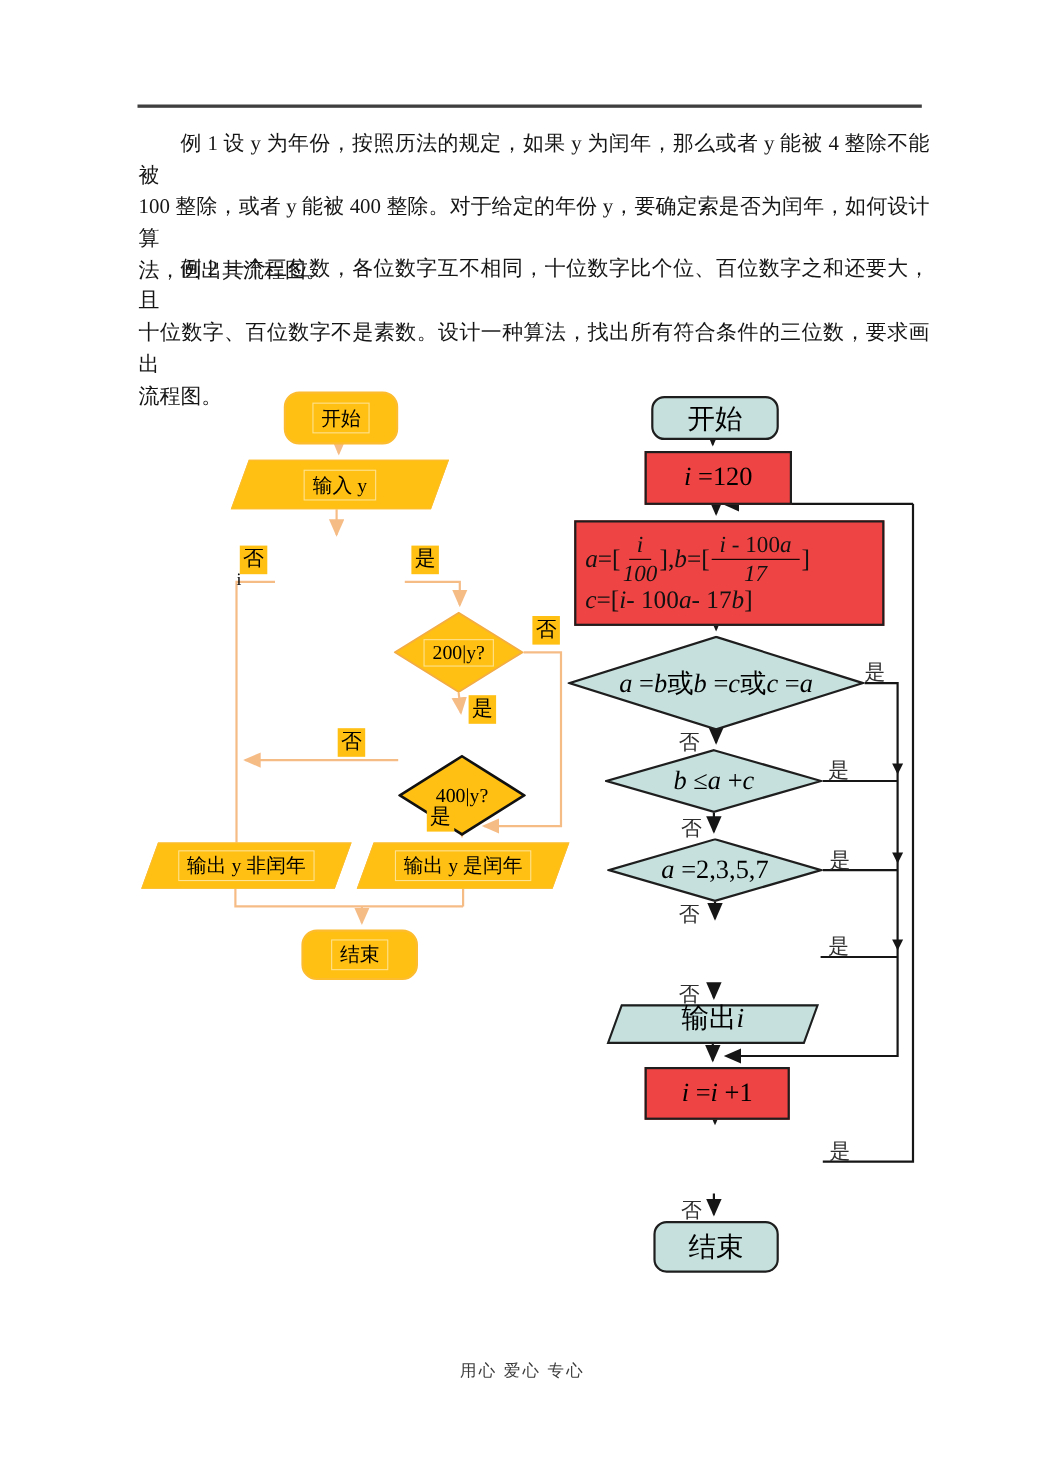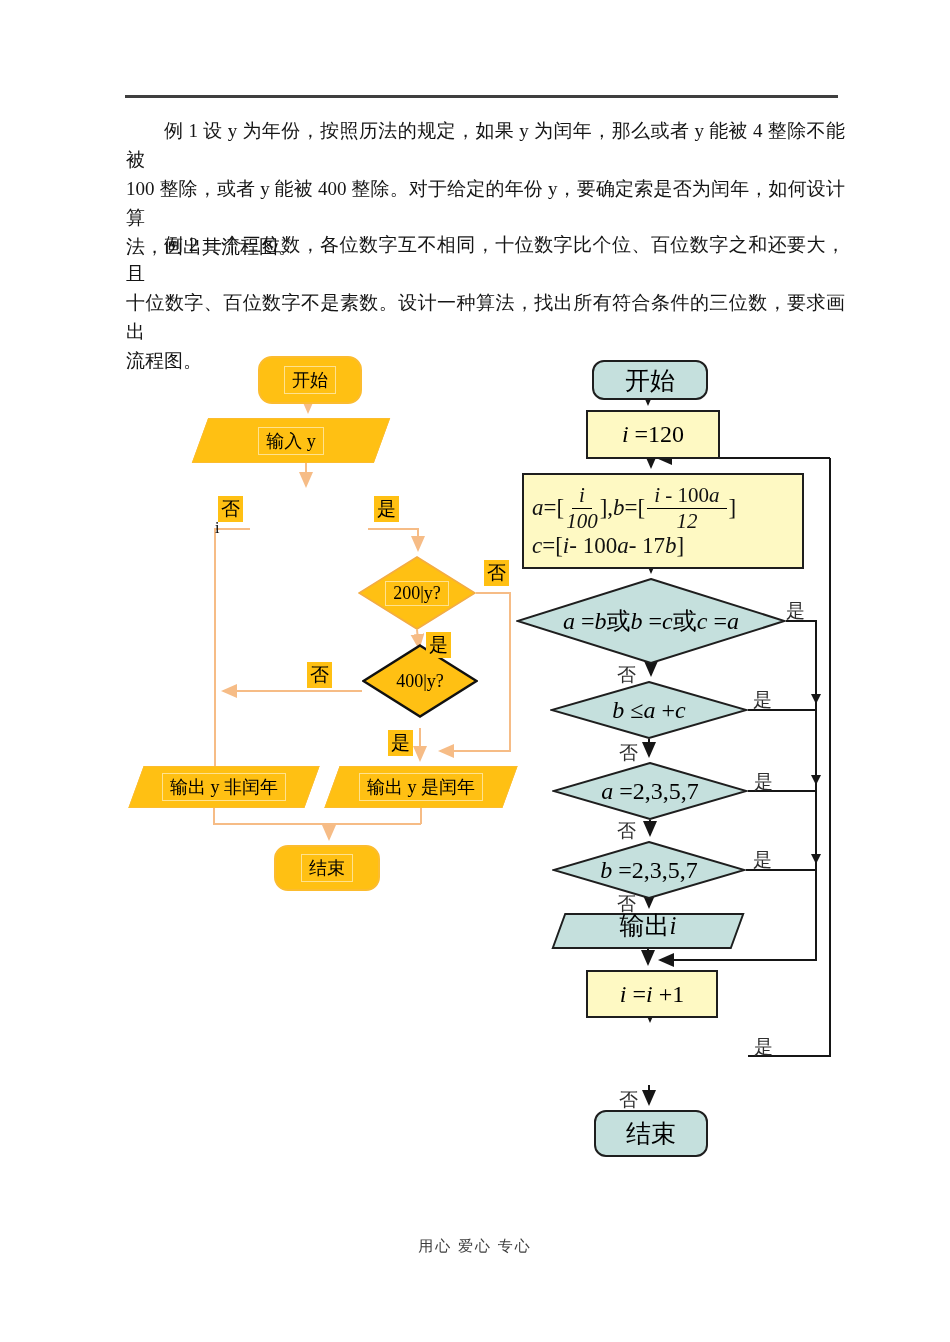--- a/index.html
+++ b/index.html
@@ -16,21 +16,21 @@
   .rr-y{background:#FFC013;border:2px solid #FCBC2E;border-radius:14px;}
   .pg{position:absolute;inset:0;transform:skewX(-20deg);}
   .pg-y{background:#FFC013;border:1.5px solid #FCBC2E;}
   .pg-t{background:#C5E0DD;border:2px solid #1e1e1e;}
   .tf{position:relative;z-index:2;border:1px solid rgba(255,228,150,.95);padding:1px 7px;white-space:nowrap;}
   .lt{font-size:18px;color:#000;}
   .tag{position:absolute;z-index:3;background:#FFC013;color:#000;font-size:19px;line-height:1.25;padding:1px 3px;}
   .stray{position:absolute;z-index:3;font-size:16px;color:#000;}
   
   .rr-t{background:#C5E0DD;border:2px solid #1e1e1e;border-radius:12px;}
-  .rc-t{background:#fef9c3;border:2px solid #1e1e1e;}
+  .rc-t{background:#ef4444;border:2px solid #1e1e1e;}
   .rt{position:relative;z-index:2;font-size:24px;color:#000;white-space:nowrap;}
   .big{font-size:25px;}
   .vi{font-style:italic;}
   .rtag{position:absolute;z-index:3;color:#2e2e2e;font-size:19px;}
   .calcbox{flex-direction:column;align-items:flex-start;justify-content:center;padding-left:8px;}
   .calc-line{position:relative;z-index:2;display:flex;align-items:center;font-size:23px;white-space:nowrap;}
   .frac{display:inline-flex;flex-direction:column;align-items:center;vertical-align:middle;margin:0 2px;font-size:21px;}
   .frac .num{display:block;padding:0 7px;border-bottom:1.5px solid #000;line-height:1.15;}
   .frac .den{display:block;line-height:1.15;font-style:italic;}
 </style>
@@ -91,34 +91,34 @@
       <polygon points="811,694 821,694 816,704"></polygon>
       <polygon points="811,775 821,775 816,785"></polygon>
       <polygon points="811,854 821,854 816,864"></polygon>
     </g>
   </svg>
 
   <div class="node rr-y" style="left:258px;top:356px;width:100px;height:44px">
     <span class="tf lt">开始</span>
   </div>
 
-  <div class="node" style="left:200px;top:418px;width:182px;height:45px">
+  <div class="node" style="left:218px;top:418px;width:182px;height:45px">
     <div class="pg pg-y"></div>
     <span class="tf lt">输入 y</span>
   </div>
 
 
   <div class="node" style="left:358px;top:556px;width:118px;height:74px">
     <svg class="shape" width="118" height="74">
       <polygon points="59,1 117,37 59,73 1,37" fill="#FFC013" stroke="#F3AC44" stroke-width="1.6"></polygon>
     </svg>
     <span class="tf lt">200|y?</span>
   </div>
 
-  <div class="node" style="left:362px;top:644px;width:116px;height:74px">
+  <div class="node" style="left:362px;top:686px;width:116px;height:74px">
     <svg class="shape" width="116" height="74">
       <polygon points="58,1.5 114.5,37 58,72.5 1.5,37" fill="#FFC013" stroke="#111111" stroke-width="2.4"></polygon>
     </svg>
     <span class="lt" style="position:relative;z-index:2">400|y?</span>
   </div>
 
   <div class="node" style="left:136px;top:766px;width:176px;height:42px">
     <div class="pg pg-y"></div>
     <span class="tf lt">输出 y 非闰年</span>
   </div>
@@ -154,21 +154,21 @@
         <span> =[</span>
         <span class="frac">
           <span class="num"><span class="vi">i</span></span>
           <span class="den"><span>100</span></span>
         </span>
         <span>],</span>
         <span class="vi">b</span>
         <span> =[</span>
         <span class="frac">
           <span class="num"><span class="vi">i</span><span> - 100</span><span class="vi">a</span></span>
-          <span class="den"><span>12</span></span>
+          <span class="den"><span>17</span></span>
         </span>
         <span>]</span>
       </span>
     <span class="calc-line">
         <span class="vi">c</span>
         <span> =[</span>
         <span class="vi">i</span>
         <span> - 100</span>
         <span class="vi">a</span>
         <span> - 17</span>
@@ -191,26 +191,20 @@
     <span class="rt"><span class="vi">b</span><span> ≤</span><span class="vi">a</span><span> +</span><span class="vi">c</span></span>
   </div>
 
   <div class="node" style="left:552px;top:762px;width:196px;height:58px">
     <svg class="shape" width="196" height="58">
       <polygon points="98,1 194.5,29 98,57 1.5,29" fill="#C5E0DD" stroke="#1e1e1e" stroke-width="2"></polygon>
     </svg>
     <span class="rt"><span class="vi">a</span><span> =2,3,5,7</span></span>
   </div>
 
-  <div class="node" style="left:552px;top:841px;width:194px;height:58px">
-    <svg class="shape" width="194" height="58">
-      <polygon points="97,1 192.5,29 97,57 1.5,29" fill="#C5E0DD" stroke="#1e1e1e" stroke-width="2"></polygon>
-    </svg>
-    <span class="rt"><span class="vi">b</span><span> =2,3,5,7</span></span>
-  </div>
 
   <div class="node" style="left:558px;top:913px;width:180px;height:36px">
     <div class="pg pg-t"></div>
     <span class="rt big" style="top:-6px"><span>输出</span><span class="vi">i</span></span>
   </div>
 
   <div class="node rc-t" style="left:586px;top:970px;width:128px;height:44px">
     <span class="rt"><span class="vi">i</span><span> =</span><span class="vi">i</span><span> +1</span></span>
   </div>
 

